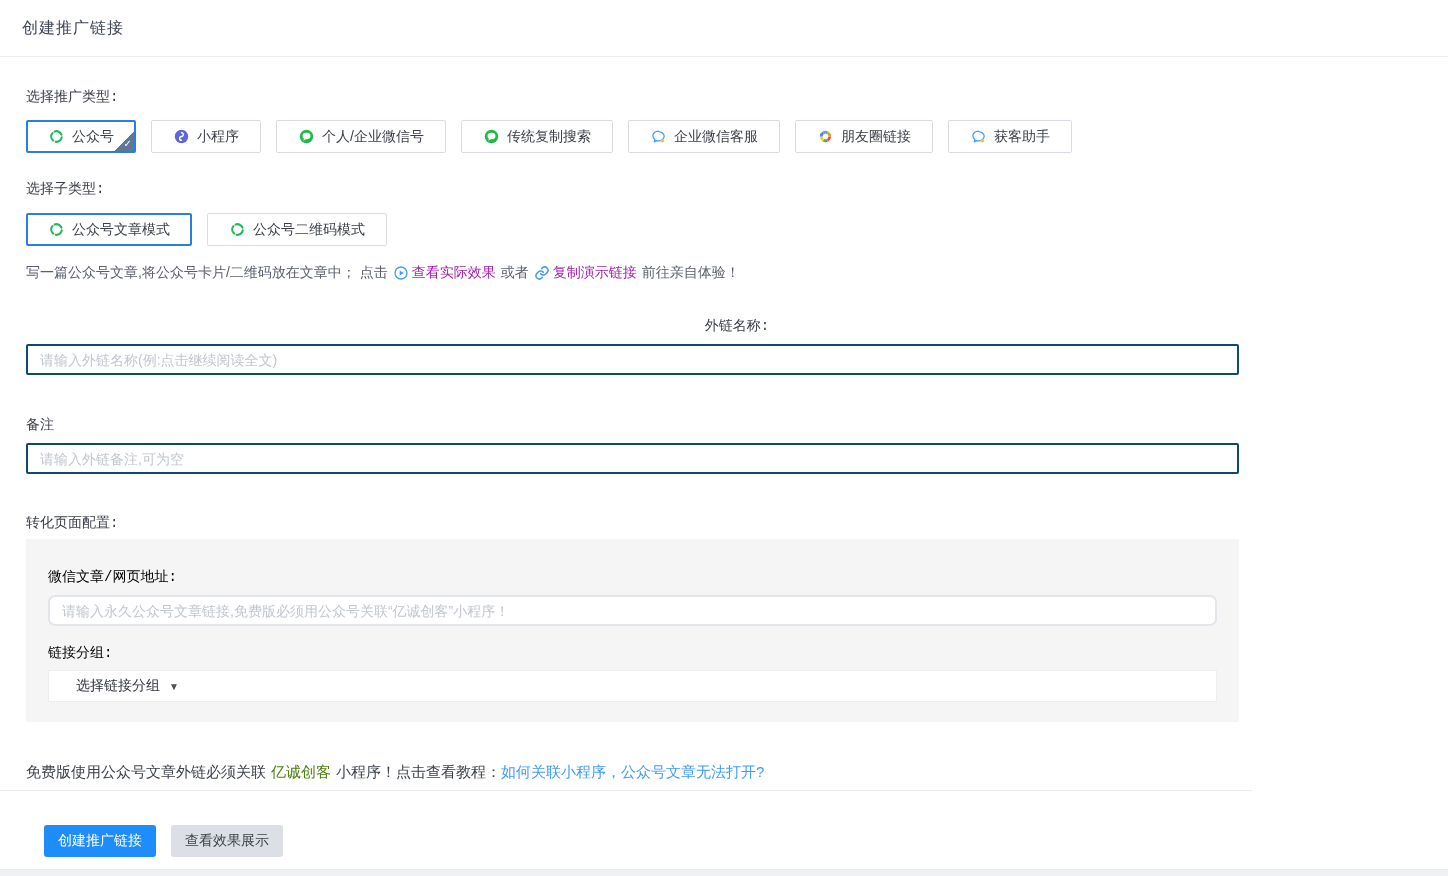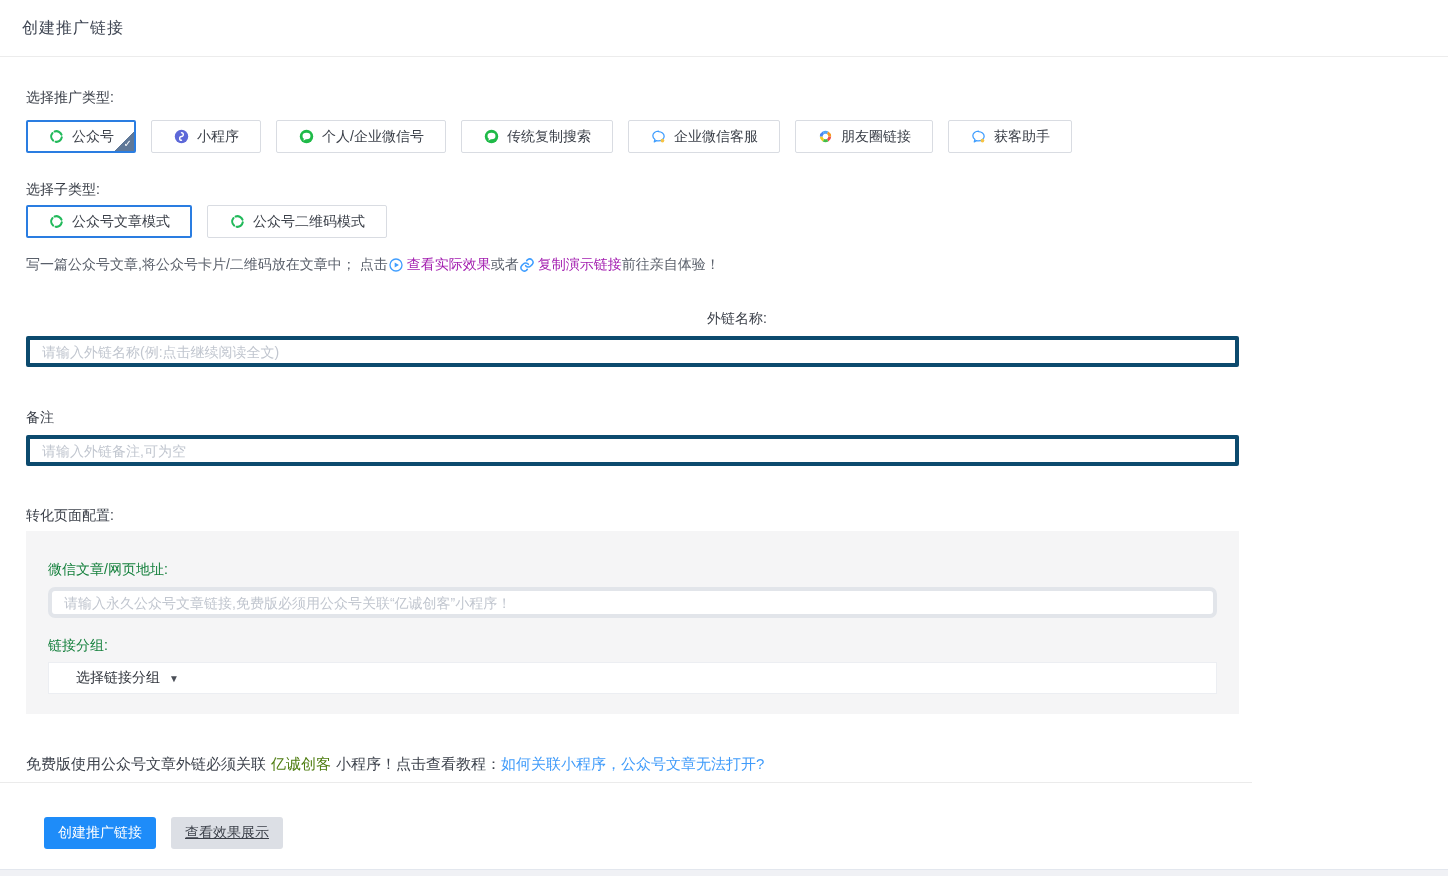--- a/index.html
+++ b/index.html
@@ -5,57 +5,57 @@
   * { box-sizing: border-box; }
   html,body { margin:0; padding:0; }
   body {
     width:1448px; height:876px; overflow:hidden; position:relative;
     background:#fff; font-family:"Liberation Sans","DejaVu Sans",sans-serif;
     color:#3a3f48;
   }
   .header { height:57px; border-bottom:1px solid #ececec; display:flex; align-items:center; padding-left:22px; }
   .header h1 { margin:0; font-size:16px; font-weight:500; color:#3f4653; letter-spacing:1px; }
   .content { padding-left:26px; }
-  .form-label { font-size:14px; color:#3a3f48; line-height:20px; }
+  .form-label { font-size:14px; color:#3a3f48; line-height:20px;font-family:Liberation Mono, monospace; }
   .lbl-promo { margin-top:30px; }
   .lbl-sub { margin-top:26px; }
   .lbl-name { margin-top:34px;text-align:center; }
   .lbl-remark { margin-top:40px; }
   .lbl-conv { margin-top:39px; }
 
   .btn-row { margin-top:13px; display:flex; align-items:center; }
-  .sub-row { margin-top:6px; }
+  .sub-row { margin-top:14px; }
   .type-btn {
     display:inline-flex; align-items:center; gap:7px; height:33px; padding:0 21px;
     background:#fff; border:1px solid #d9dce2; border-radius:2px; margin-right:15px;
     font-size:14px; color:#3a3f48; cursor:pointer; position:relative;
     font-family:Liberation Sans, sans-serif;
   }
   .type-btn.selected { border:2px solid #2a7de1; padding:0 20px; }
   .corner-check {
     position:absolute; right:0; bottom:0; width:19px; height:19px;
     background:linear-gradient(to bottom right, transparent 49%, #5f7898 50%);
     display:flex; align-items:flex-end; justify-content:flex-end;
     color:#fff; font-size:10px; line-height:1; padding:0 2px 2px 0;
   }
   .ic { width:17px; height:17px; flex:none; display:block; }
   .ic-sm { width:16px; height:16px; flex:none; display:block; }
 
-  .hint { margin-top:18px; display:flex; align-items:flex-end; font-size:14px; color:#595f6a; }
+  .hint { margin-top:18px; display:flex; align-items:flex-end; gap:5px; font-size:14px; color:#595f6a; }
   .hint a { color:#a21caf; text-decoration:none; display:inline-flex; align-items:center; gap:3px; cursor:pointer; }
 
   .text-input {
     display:block; width:1213px; height:31px; margin-top:8px; padding:0 12px;
-    border:4px solid #0c4a6e; border-radius:2px; font-size:14px; color:#333;
+    border:2px solid #0c4a6e; border-radius:2px; font-size:14px; color:#333;
     outline:none; background:#fff; font-family:inherit;
   }
   .text-input::placeholder { color:#c1c6cf; opacity:1; }
 
   .gray-box { margin-top:6px; width:1213px; height:183px; background:#f5f5f6; padding:28px 22px 0 22px; }
-  .gray-box .form-label { color:#15803d; }
+  .gray-box .form-label { color:#000000; }
   .inner-input { width:1169px; border-color:#e2e5ea;border-radius:7px; }
   .lbl-group { margin-top:17px; }
   .select-box {
     margin-top:7px; width:1169px; height:32px; background:#fff; border:1px solid #eceef2;
     display:flex; align-items:center; padding-left:27px; gap:9px; font-size:14px; color:#2f333b; cursor:pointer;
   }
   .select-arrow { font-size:10px; color:#4a4e57; }
 
   .notice { margin-top:39px; font-size:15px; color:#3c414b; line-height:21px; }
   .notice .red { color:#4d7c0f; margin:0 5px; }
@@ -63,21 +63,21 @@
 
   .divider { margin-top:8px; margin-left:-26px; width:1252px; border-top:1px solid #ebebeb; height:0; }
 
   .actions { margin-top:34px; padding-left:18px; display:flex; align-items:center; }
   .btn-primary {
     height:32px; padding:0 14px; background:#1e8cf9; color:#fff; border:none; border-radius:3px;
     font-size:14px; cursor:pointer; font-family:inherit;
   }
   .btn-plain {
     height:32px; padding:0 14px; background:#dcdfe5; color:#3a3f48; border:none; border-radius:3px;
-    font-size:14px; cursor:pointer; margin-left:15px; font-family:inherit;text-decoration:underline;
+    font-size:14px; cursor:pointer; margin-left:15px; font-family:inherit;
   }
   .bottom-strip { position:absolute; left:0; right:0; bottom:0; height:7px; background:#f0f1f5; border-top:1px solid #e3e7ee; }
 </style>
 </head>
 <body>
 
 <svg width="0" height="0" style="position:absolute" aria-hidden="true">
   <defs>
     <symbol id="ic-official" viewBox="0 0 24 24">
       <g stroke="#21b95a" stroke-width="3" fill="none" stroke-linecap="round">

